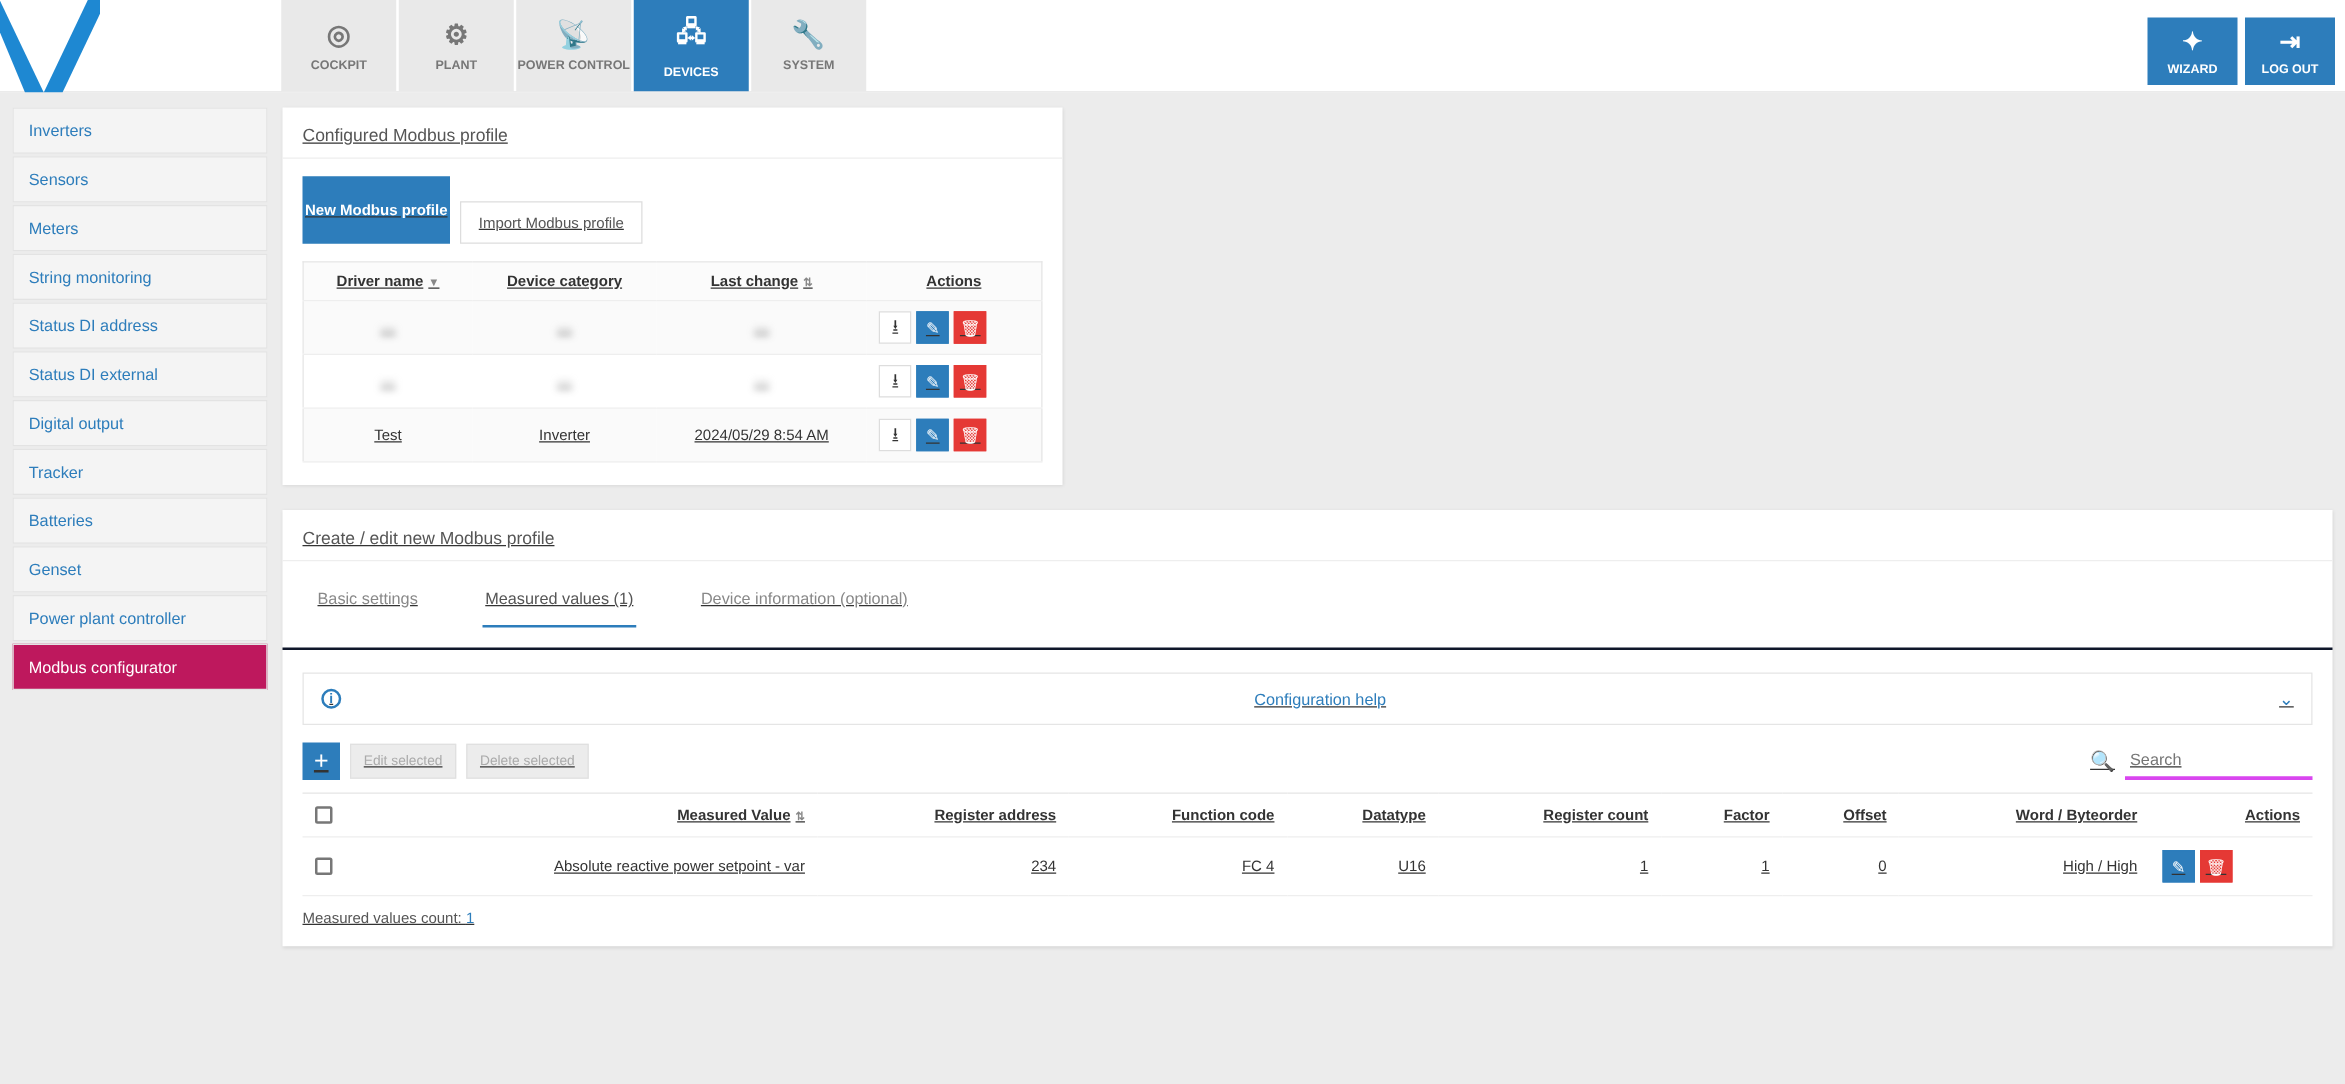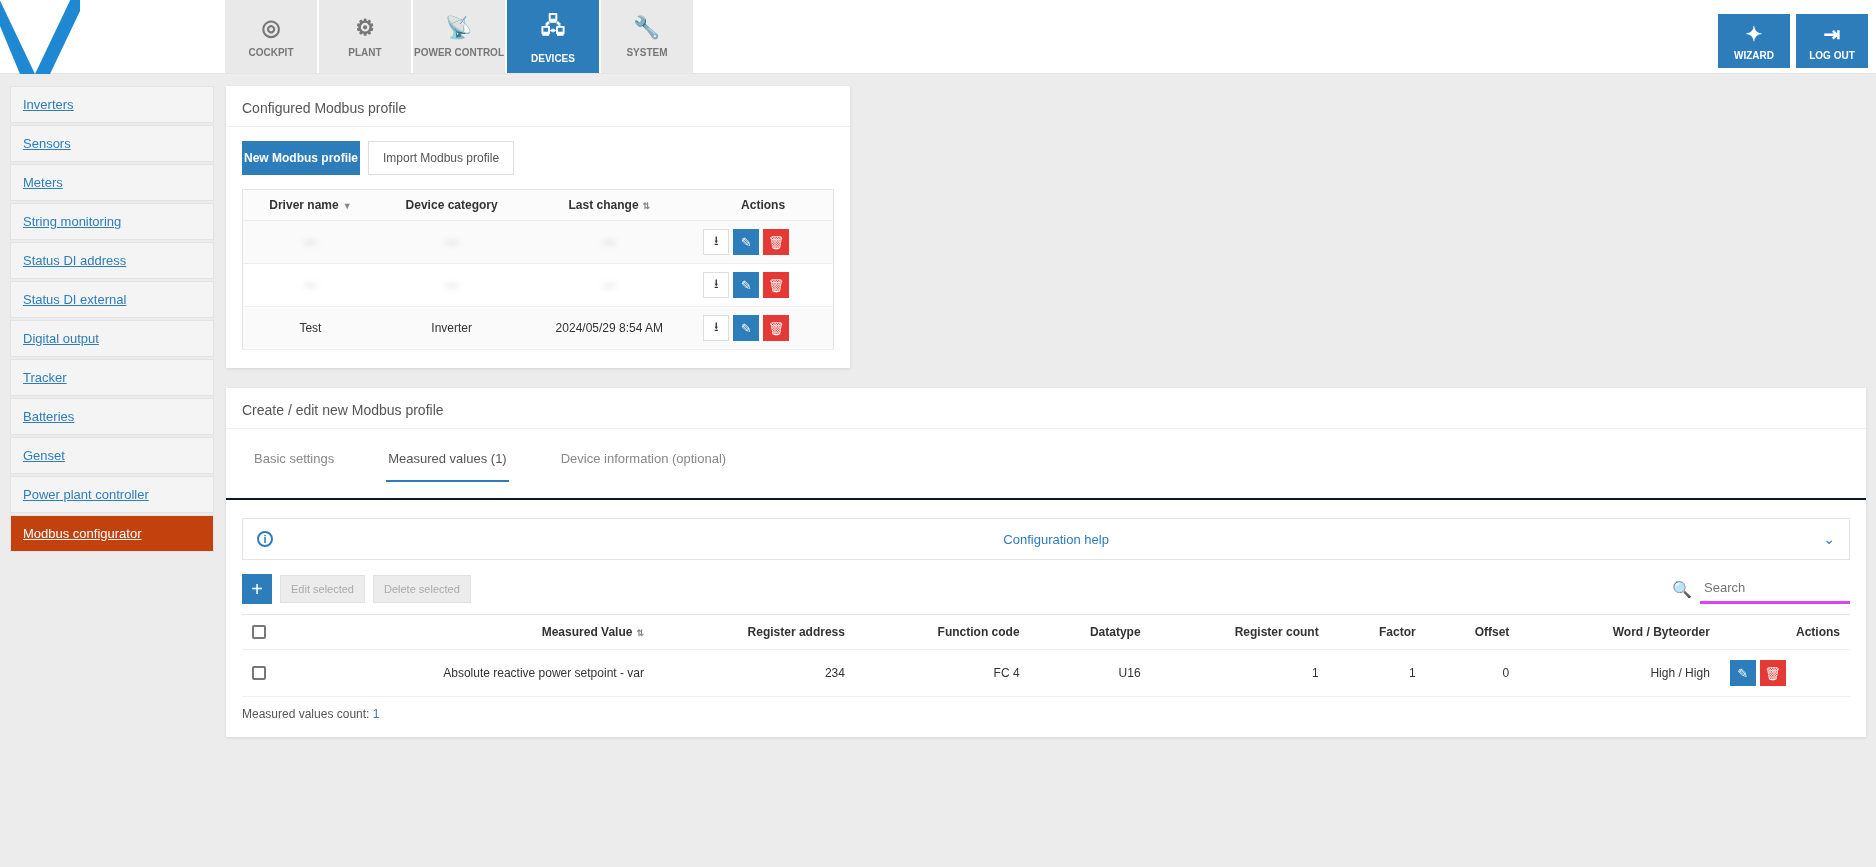--- a/index.html
+++ b/index.html
@@ -84,34 +84,34 @@
     flex-shrink: 0;
   }
   .sidebar .side-item {
     background: #f4f4f4;
     border: 1px solid #e3e3e3;
     padding: 10px 12px;
     color: #2d7dbb;
     cursor: pointer;
     margin-bottom: 2px;
     font-size: 13px;
-    text-decoration: underline;
   }
   .sidebar .side-item.active {
-    background: #c2410c;
+    background: #be185d;
     color: #fff;
   }
   .main {
     flex: 1;
     padding-right: 10px;
   }
   .panel {
     background: #fff;
     box-shadow: 0 1px 3px rgba(0,0,0,0.1);
     margin-bottom: 20px;
+    text-decoration: underline;
   }
   .panel.first { max-width: 624px; }
   .panel-header {
     padding: 14px 16px 10px 16px;
     font-size: 14px;
     color: #555;
     border-bottom: 1px solid #eee;
   }
   .panel-body {
     padding: 14px 16px 18px 16px;
@@ -126,20 +126,21 @@
     font-size: 12px;
     font-weight: 600;
   }
   .btn-default {
     background: #fff;
     color: #555;
     border: 1px solid #ddd;
     padding: 9px 14px;
     cursor: pointer;
     font-size: 12px;
+    margin-top: 20px;
   }
   table.data {
     width: 100%;
     border-collapse: collapse;
     border: 1px solid #e5e5e5;
   }
   table.data th, table.data td {
     text-align: center;
     padding: 8px 10px;
     font-size: 12px;

